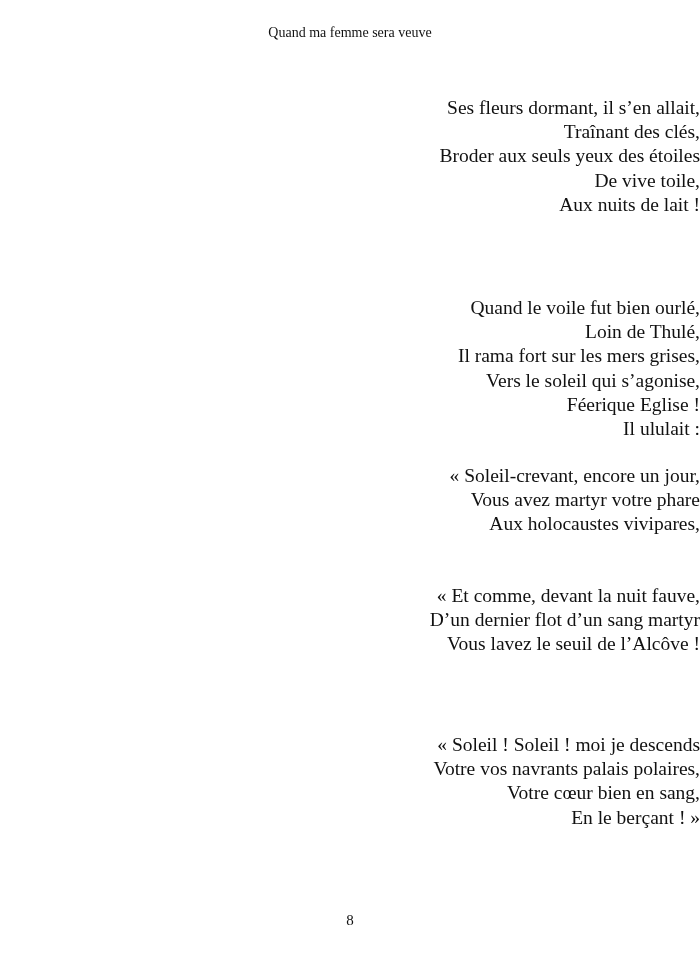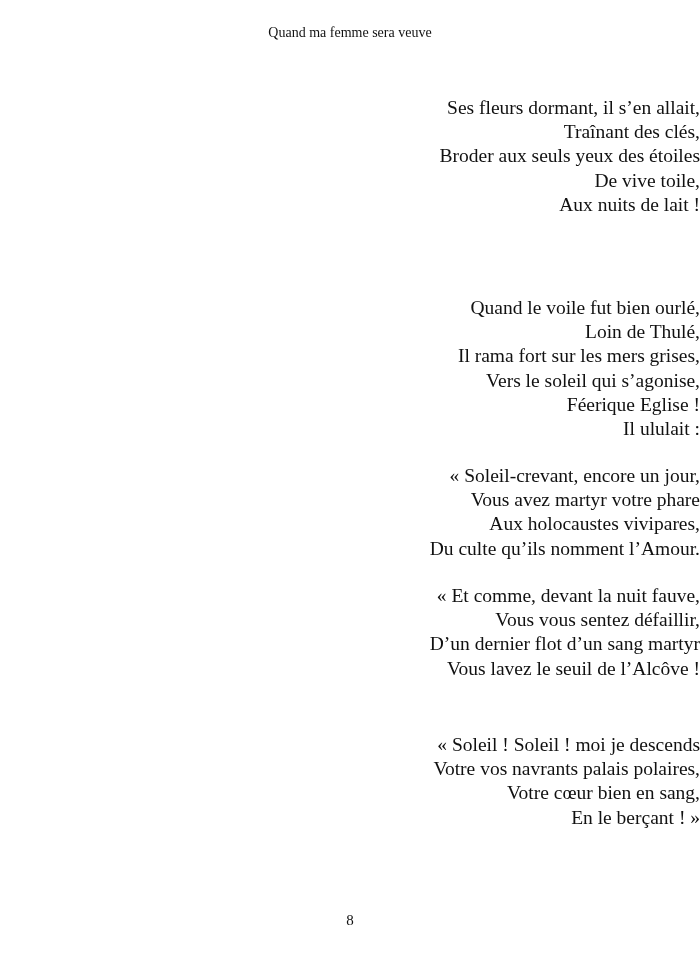--- a/index.html
+++ b/index.html
@@ -65,26 +65,24 @@
   <span class="verse">Il rama fort sur les mers grises,</span>
   <span class="verse">Vers le soleil qui s’agonise,</span>
   <span class="verse">Féerique Eglise !</span>
   <span class="verse">Il ululait :</span>
 </div>
 
 <div class="stanza" style="top:464px;">
   <span class="verse">« Soleil-crevant, encore un jour,</span>
   <span class="verse">Vous avez martyr votre phare</span>
   <span class="verse">Aux holocaustes vivipares,</span>
-  <span class="verse">Du culte qu’ils nomment l’Amour.</span>
 </div>
 
 <div class="stanza" style="top:584px;">
   <span class="verse">« Et comme, devant la nuit fauve,</span>
-  <span class="verse">Vous vous sentez défaillir,</span>
   <span class="verse">D’un dernier flot d’un sang martyr</span>
   <span class="verse">Vous lavez le seuil de l’Alcôve !</span>
 </div>
 
 <div class="stanza" style="top:733px;">
   <span class="verse">« Soleil ! Soleil ! moi je descends</span>
   <span class="verse">Votre vos navrants palais polaires,</span>
   <span class="verse">Votre cœur bien en sang,</span>
   <span class="verse">En le berçant ! »</span>
 </div>

